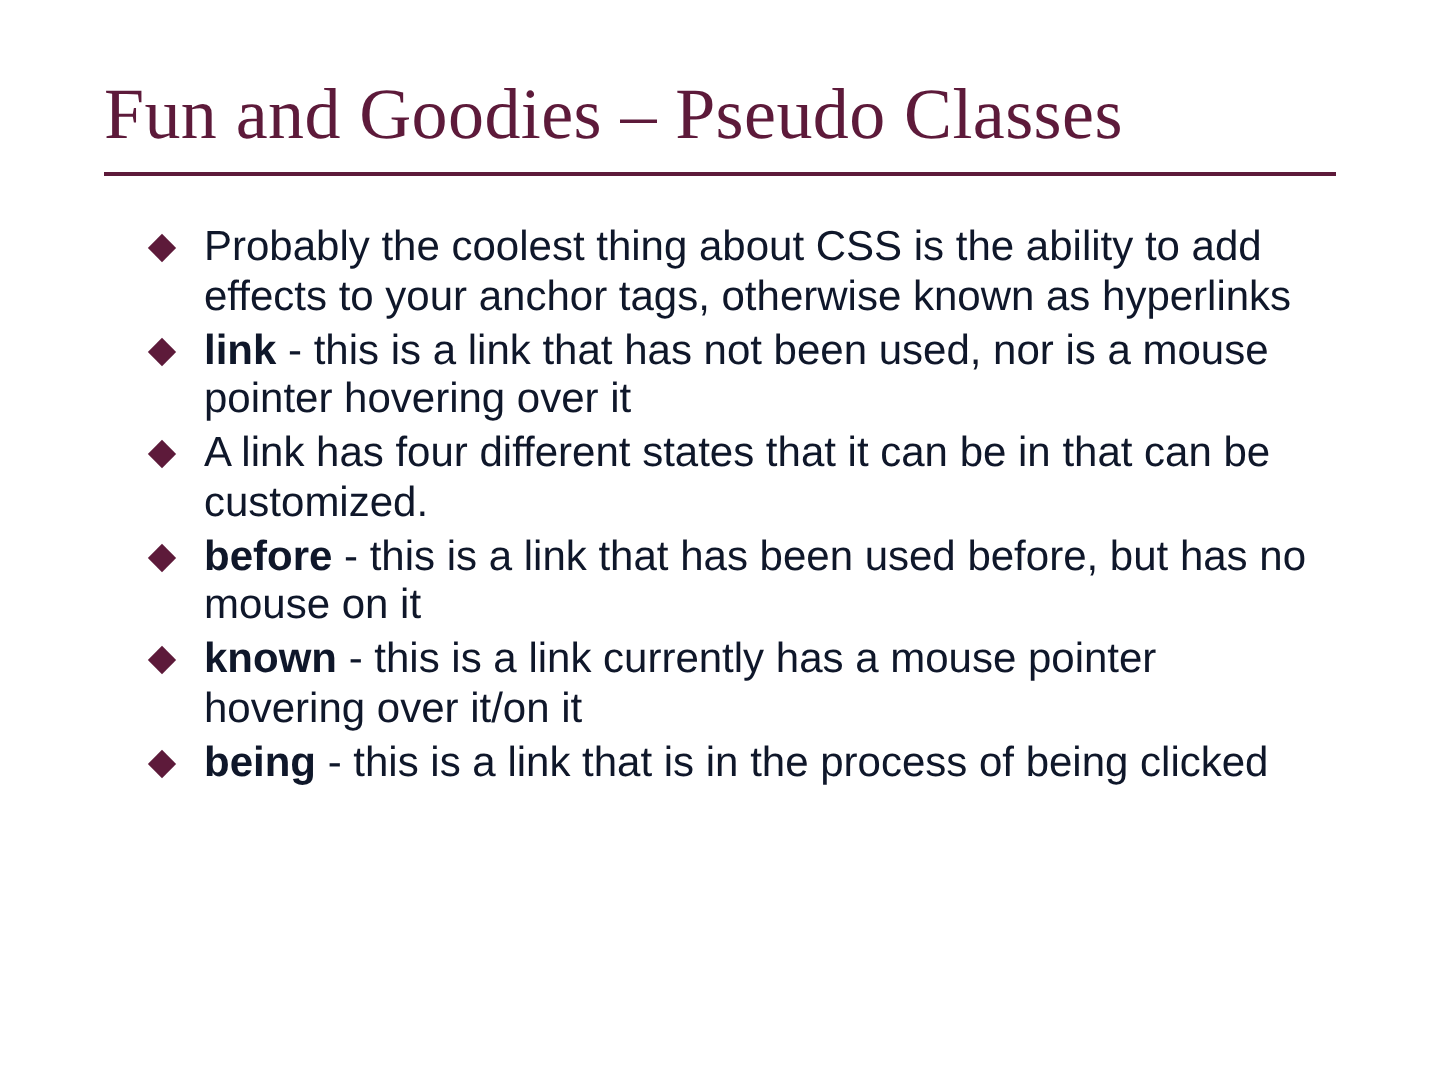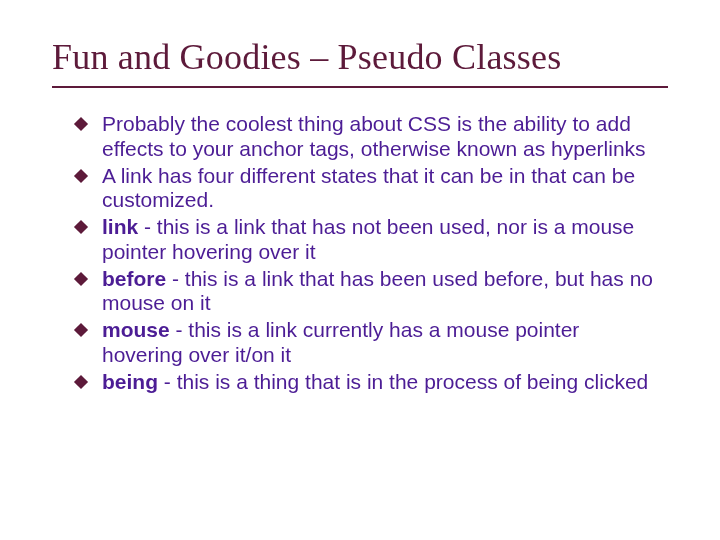--- a/index.html
+++ b/index.html
@@ -35,21 +35,21 @@
     list-style: none;
     margin: 0;
     padding: 0 10px 0 24px;
   }
   .bullets > li {
     position: relative;
     padding-left: 26px;
     font-size: 21px;
     line-height: 1.18;
     margin: 0 0 2px 0;
-    color: #4c1d95;
+    color: #0f172a;
   }
   .bullets > li::before {
     content: "";
     position: absolute;
     left: 0;
     top: 0.35em;
     width: 10px;
     height: 10px;
     background: #5d1a3a;
     transform: rotate(45deg);
@@ -62,28 +62,28 @@
 <body>
 
 <div class="slide">
   <h1 class="title">Fun and Goodies – Pseudo Classes</h1>
   <div class="rule"></div>
   <ul class="bullets">
     <li>
       <span>Probably the coolest thing about CSS is the ability to add effects to your anchor tags, otherwise known as hyperlinks</span>
     </li>
     <li>
-      <span>A link has four different states that it can be in that can be customized.</span>
+      <span class="strong">link</span><span> - this is a link that has not been used, nor is a mouse pointer hovering over it</span>
     </li>
     <li>
-      <span class="strong">link</span><span> - this is a link that has not been used, nor is a mouse pointer hovering over it</span>
+      <span>A link has four different states that it can be in that can be customized.</span>
     </li>
     <li>
       <span class="strong">before</span><span> - this is a link that has been used before, but has no mouse on it</span>
     </li>
     <li>
-      <span class="strong">mouse</span><span> - this is a link currently has a mouse pointer hovering over it/on it</span>
+      <span class="strong">known</span><span> - this is a link currently has a mouse pointer hovering over it/on it</span>
     </li>
     <li>
-      <span class="strong">being</span><span> - this is a thing that is in the process of being clicked</span>
+      <span class="strong">being</span><span> - this is a link that is in the process of being clicked</span>
     </li>
   </ul>
 </div>
 
 </body></html>

